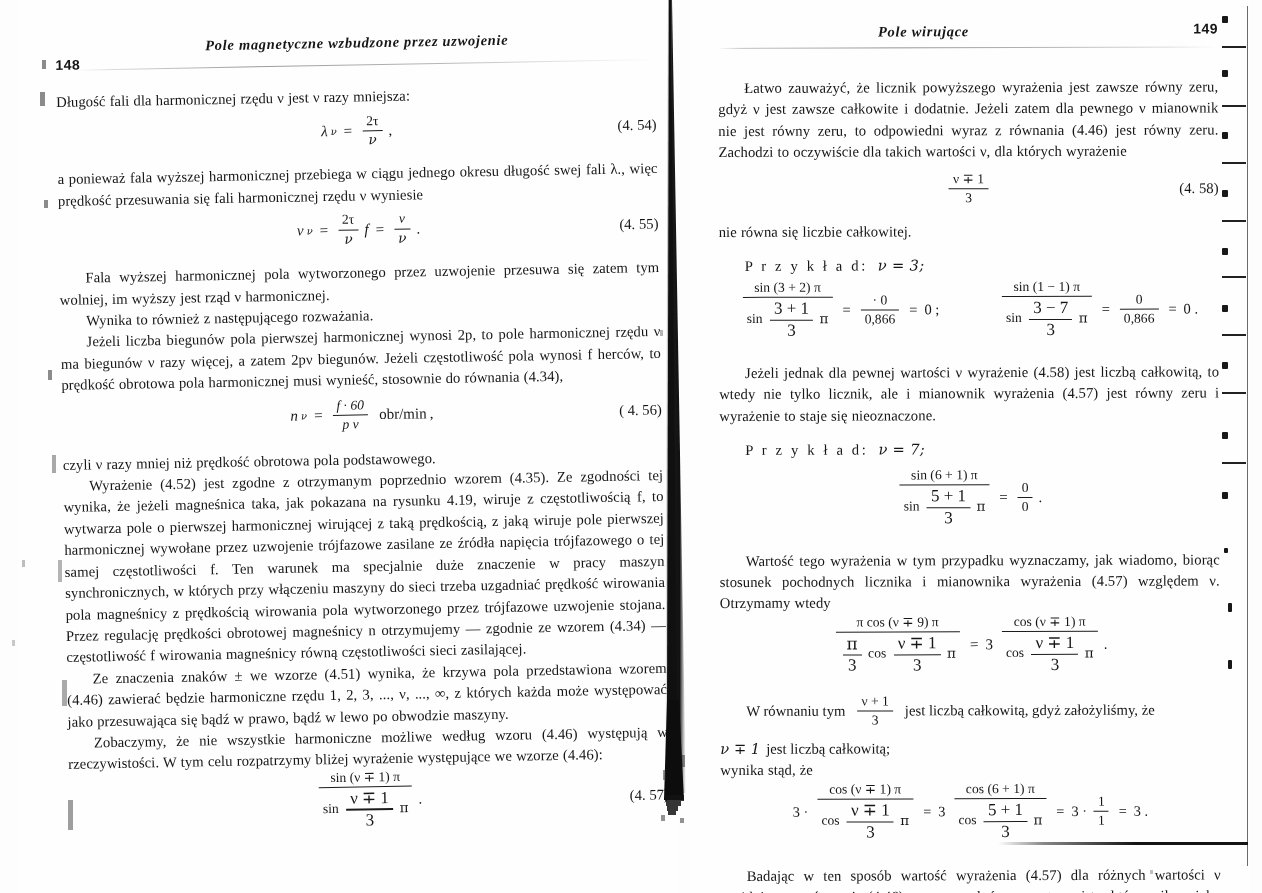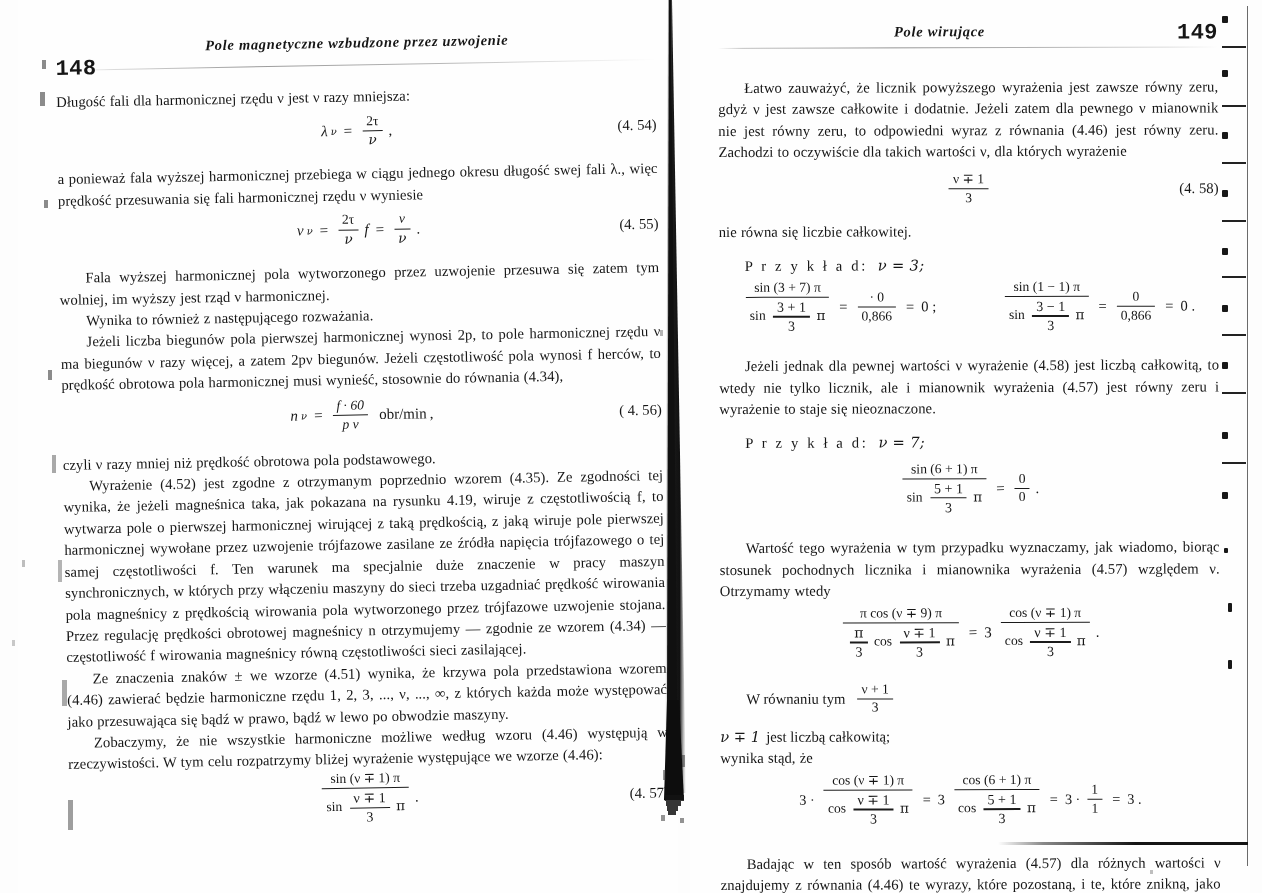--- a/index.html
+++ b/index.html
@@ -34,31 +34,31 @@
   }
   #right-page{
     position:absolute;left:718px;top:22px;width:500px;height:830px;
     transform:rotate(-0.18deg);
     transform-origin:0 0;
   }
 
   
   .runhead{position:relative;height:34px;}
   .folio{
-    position:absolute;font-size:22px;font-weight:700;letter-spacing:.5px;
-    font-family:Liberation Mono, monospace;
+    position:absolute;font-size:14px;font-weight:700;letter-spacing:.5px;
+    font-family:Liberation Sans, sans-serif;
   }
   #left-page .folio{left:0px;top:17px;}
   #right-page .folio{right:0px;top:0px;}
   .headtitle{
     position:absolute;font-style:italic;font-size:14.5px;font-weight:600;
     letter-spacing:.7px;white-space:nowrap;
   }
   #left-page .headtitle{left:150px;top:0px;}
-  #right-page .headtitle{left:160px;top:2px;margin-left:16px;}
+  #right-page .headtitle{left:160px;top:2px;}
   .headrule{
     position:absolute;height:1px;background:#2a2a2a;opacity:.62;
   }
   #left-page .headrule{left:20px;top:30px;width:580px;
      background:linear-gradient(90deg,rgba(40,40,40,0) 0%,rgba(40,40,40,.25) 6%,rgba(40,40,40,.75) 30%,rgba(40,40,40,.55) 62%,rgba(40,40,40,.2) 84%,rgba(40,40,40,0) 100%);}
   #right-page .headrule{left:0px;top:26px;width:500px;
      background:linear-gradient(90deg,rgba(40,40,40,0) 0%,rgba(40,40,40,.45) 5%,rgba(40,40,40,.8) 35%,rgba(40,40,40,.5) 70%,rgba(40,40,40,.25) 90%,rgba(40,40,40,0) 100%);}
 
   
   .col{position:relative;}
@@ -84,21 +84,21 @@
          min-height:40px;font-size:15px;}
   .eqrow .tagged{position:absolute;right:0;top:50%;transform:translateY(-50%);
          font-size:14.7px;white-space:nowrap;}
   .mathline{display:inline-flex;align-items:center;gap:3px;white-space:nowrap;}
   .it{font-style:italic;}
   .frac{display:inline-flex;flex-direction:column;align-items:center;
         vertical-align:middle;margin:0 3px;line-height:1.08;}
   .frac .num{padding:0 4px;font-size:13.6px;}
   .frac .den{padding:0 4px;font-size:13.6px;}
   .frac .bar{width:100%;height:1.15px;background:#1b1b1b;margin:1.5px 0;}
-  .frac.small .num,.frac.small .den{font-size:14px;}
+  .frac.small .num,.frac.small .den{font-size:17px;}
   .op{margin:0 4px;}
   .nu{font-style:italic;font-family:"DejaVu Serif",serif;}
   .pi{font-family:"DejaVu Serif",serif;}
   .sinop{font-style:normal;margin-right:1px;}
 
   
   .example{font-size:14.7px;letter-spacing:2.6px;padding-left:26px;}
   .example .val{letter-spacing:.3px;margin-left:10px;}
 
   .twoeq{display:flex;justify-content:space-around;align-items:center;gap:18px;}
@@ -289,21 +289,21 @@
       <div class="gap14"></div>
       <div class="example">
         <span>P r z y k ł a d:</span><span class="val nu">ν = 3;</span>
       </div>
 
       <div class="gap6"></div>
       <div class="twoeq" style="font-size:14.5px;">
 
         <span class="mathline">
           <span class="frac">
-            <span class="num">sin (3 + 7) π</span>
+            <span class="num">sin (3 + 2) π</span>
             <span class="bar"></span>
             <span class="den">
               <span class="sinop">sin</span>
               <span class="frac small">
                 <span class="num">3 + 1</span>
                 <span class="bar"></span>
                 <span class="den">3</span>
               </span>
               <span class="pi">π</span>
             </span>
@@ -318,21 +318,21 @@
           <span>0 ;</span>
         </span>
 
         <span class="mathline">
           <span class="frac">
             <span class="num">sin (1 − 1) π</span>
             <span class="bar"></span>
             <span class="den">
               <span class="sinop">sin</span>
               <span class="frac small">
-                <span class="num">3 − 1</span>
+                <span class="num">3 − 7</span>
                 <span class="bar"></span>
                 <span class="den">3</span>
               </span>
               <span class="pi">π</span>
             </span>
           </span>
           <span class="op">=</span>
           <span class="frac">
             <span class="num">0</span>
             <span class="bar"></span>
@@ -422,20 +422,21 @@
 
       <div class="gap18"></div>
 
       <div style="display:flex;align-items:center;font-size:14.7px;line-height:21px;flex-wrap:wrap;gap:4px;">
         <span style="margin-left:26px;">W równaniu tym</span>
         <span class="frac" style="margin:0 8px;">
           <span class="num">ν + 1</span>
           <span class="bar"></span>
           <span class="den">3</span>
         </span>
+        <span>jest liczbą całkowitą, gdyż założyliśmy, że</span>
       </div>
 
       <div class="gap10"></div>
       <div style="display:flex;align-items:baseline;font-size:14.7px;line-height:22px;gap:6px;flex-wrap:wrap;">
         <span class="nu">ν ∓ 1</span>
         <span>jest liczbą całkowitą;</span>
       </div>
       <p class="para tight">wynika stąd, że</p>
 
       <div class="eqrow" style="min-height:62px;">

